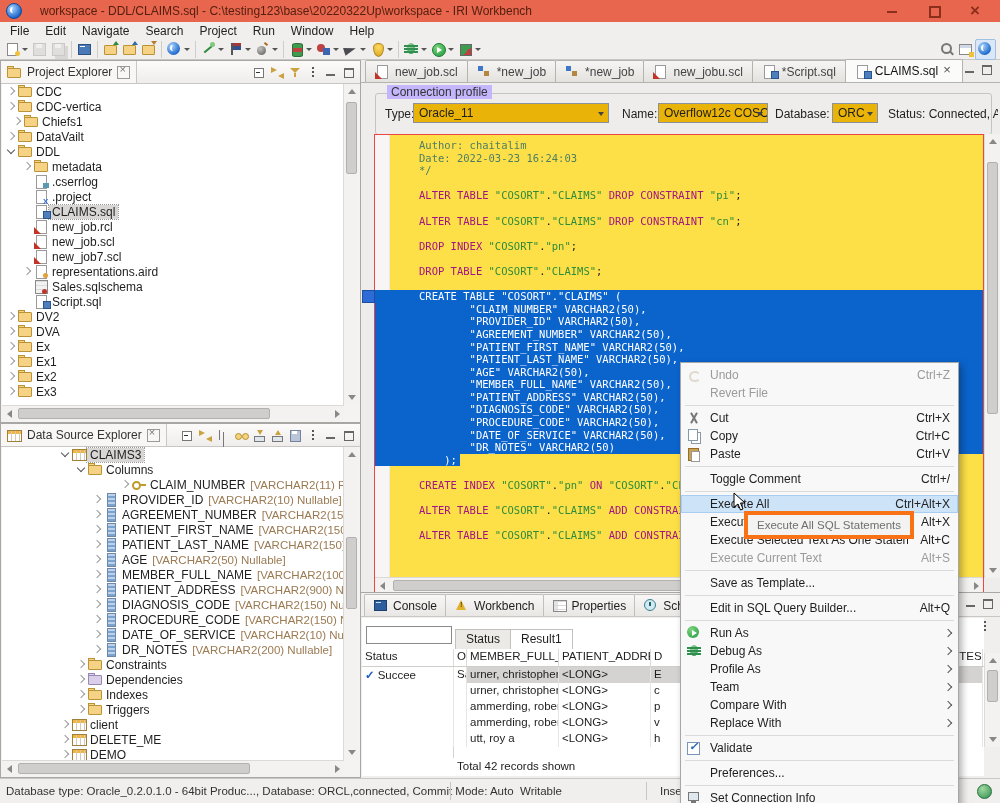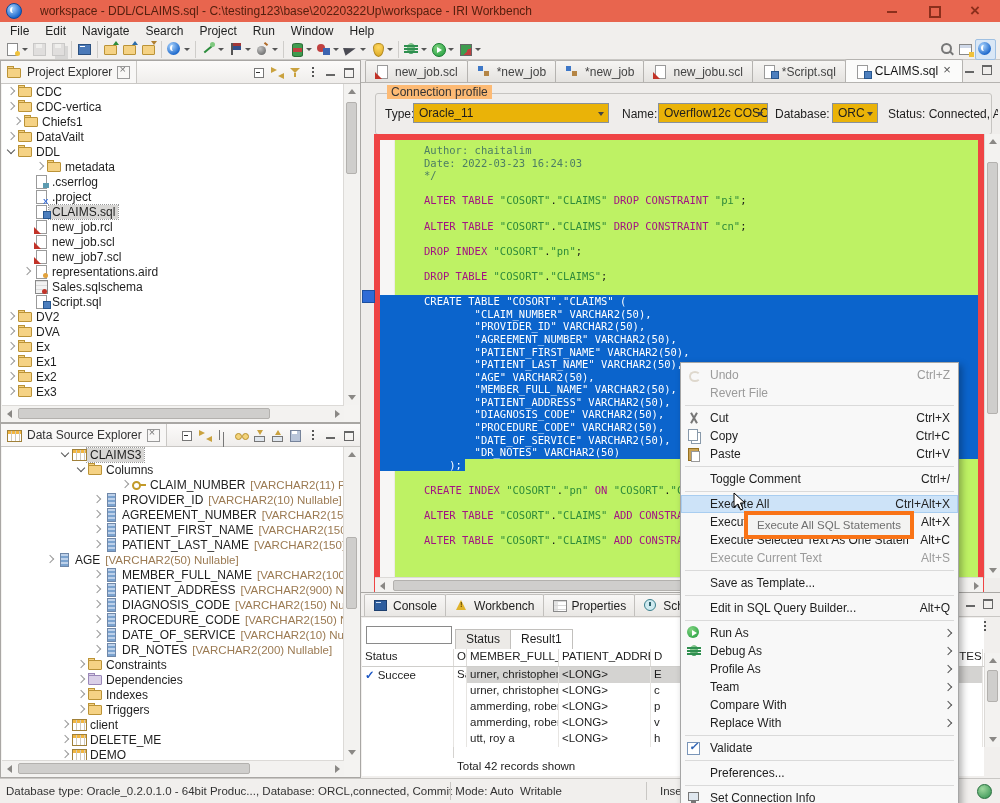--- a/index.html
+++ b/index.html
@@ -156,28 +156,28 @@
   #etabs{position:absolute;left:361px;top:60px;right:0;height:23px;background:#efedeb;border-bottom:1px solid #b5b3b0;display:flex;align-items:flex-end;box-sizing:border-box;padding-left:4px}
   .etab{display:flex;align-items:center;gap:5px;height:21px;padding:0 9px;border:1px solid #b5b3b0;border-bottom:none;
         background:linear-gradient(#f6f5f3,#e4e2df);border-radius:2px 2px 0 0;color:#444;margin-right:-1px;white-space:nowrap}
   .etab.active{background:#fbfbfa;color:#111;height:22px}
   .etab-close{width:10px;height:10px;position:relative}
   .etab-close::before{content:'\00d7';position:absolute;left:0;top:-4px;font-size:13px;color:#555}
   #etabs-icons{position:absolute;right:4px;top:62px;display:flex}
 
   #editor{position:absolute;left:361px;top:83px;right:0;height:509px;background:#efedeb}
   #connbox{position:absolute;left:14px;top:10px;right:8px;height:40px;border:1px solid #c6c4c1;border-radius:3px}
-  #connlabel{position:absolute;left:26px;top:2px;background:#fdba74;padding:0 4px;color:#333}
+  #connlabel{position:absolute;left:26px;top:2px;background:#c4b5fd;padding:0 4px;color:#333}
   .fldlab{position:absolute;top:24px;color:#222}
   .combo{position:absolute;top:20px;height:20px;background:#eab308;border:1px solid #88919c;display:flex;align-items:center;
          padding:0 16px 0 5px;box-sizing:border-box;white-space:nowrap;overflow:hidden}
   .combo::after{content:'';position:absolute;right:4px;top:8px;border-left:3px solid transparent;border-right:3px solid transparent;border-top:4px solid #444}
   #fld-status{position:absolute;top:24px;white-space:nowrap;overflow:hidden}
 
-  #sqlarea{position:absolute;left:13px;top:51px;width:610px;height:458px;background:#bef264;border:6px solid #ef4444;overflow:hidden;box-sizing:border-box}
+  #sqlarea{position:absolute;left:13px;top:51px;width:610px;height:458px;background:#fde047;border:1px solid #ef4444;overflow:hidden;box-sizing:border-box}
   #gutter{position:absolute;left:0;top:0;bottom:0;width:14px;background:#f7f6f5;border-right:1px solid #eceae7}
   #code{position:absolute;left:44px;top:4px;right:0;font-family:"DejaVu Sans Mono","Liberation Mono",monospace;
         font-size:10.5px;line-height:12.6px;white-space:pre}
   .cl{height:12.6px}
   .tk-k{color:#a31383;font-weight:normal}
   .tk-s{color:#2e8b3a}
   .tk-c{color:#4d7e64}
   .tk-p{color:#1a1a1a}
   .cl.sel{background:#0b64cc;margin-left:-44px;padding-left:44px}
   .cl.sel span{color:#fff;font-weight:normal}
@@ -393,21 +393,21 @@
         <div class="trow" style="padding-left: 2px;">
           <span class="chev right"></span>
           <i class="icn ic-project"></i>
           <span class="tlabel">DataVailt</span>
         </div>
         <div class="trow" style="padding-left: 2px;">
           <span class="chev down"></span>
           <i class="icn ic-project"></i>
           <span class="tlabel">DDL</span>
         </div>
-        <div class="trow" style="padding-left: 18px; margin-left: 13px;">
+        <div class="trow" style="padding-left: 18px;">
           <span class="chev right"></span>
           <i class="icn ic-folder"></i>
           <span class="tlabel">metadata</span>
         </div>
         <div class="trow" style="padding-left: 18px;">
           <span class="chev"></span>
           <i class="icn ic-file-log"></i>
           <span class="tlabel">.cserrlog</span>
         </div>
         <div class="trow" style="padding-left: 18px;">
@@ -547,21 +547,21 @@
           <i class="icn ic-column"></i>
           <span class="tlabel">PATIENT_FIRST_NAME</span>
           <span class="tmeta">[VARCHAR2(150) Nullable]</span>
         </div>
         <div class="trow" style="padding-left: 88px;">
           <span class="chev right"></span>
           <i class="icn ic-column"></i>
           <span class="tlabel">PATIENT_LAST_NAME</span>
           <span class="tmeta">[VARCHAR2(150) Nullable]</span>
         </div>
-        <div class="trow" style="padding-left: 41px;">
+        <div class="trow" style="padding-left: 88px;">
           <span class="chev right"></span>
           <i class="icn ic-column"></i>
           <span class="tlabel">AGE</span>
           <span class="tmeta">[VARCHAR2(50) Nullable]</span>
         </div>
         <div class="trow" style="padding-left: 88px;">
           <span class="chev right"></span>
           <i class="icn ic-column"></i>
           <span class="tlabel">MEMBER_FULL_NAME</span>
           <span class="tmeta">[VARCHAR2(100) Nullable]</span>

